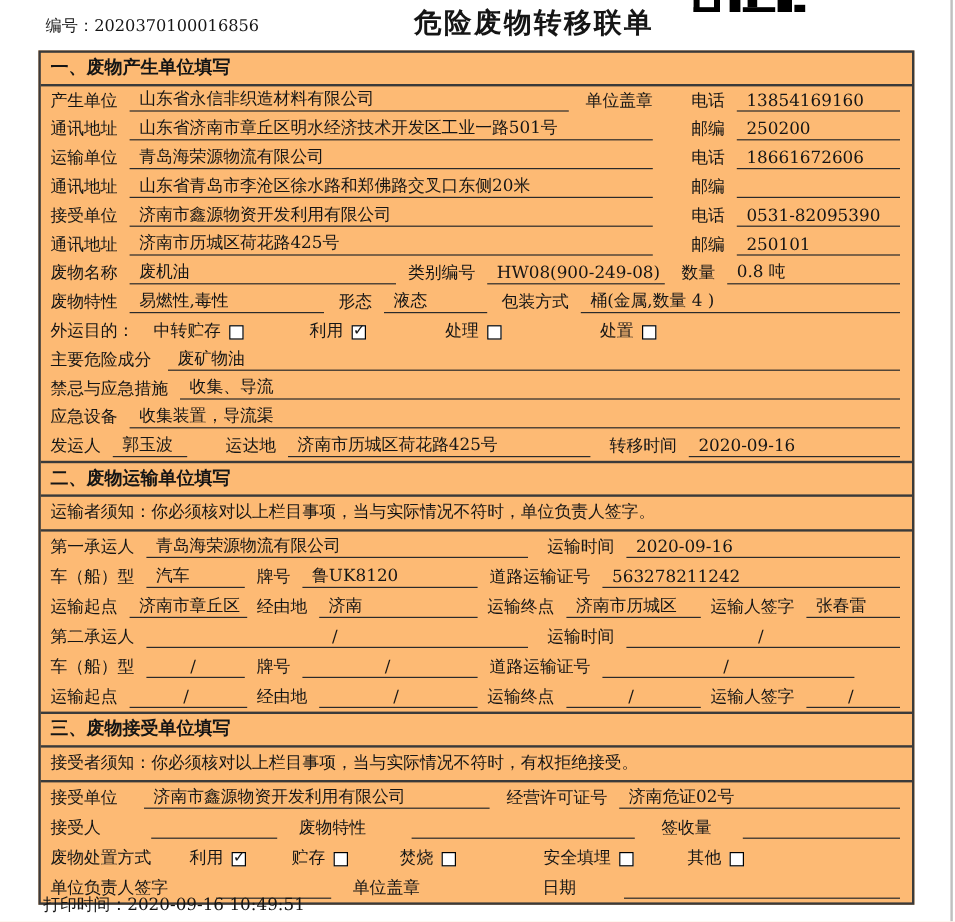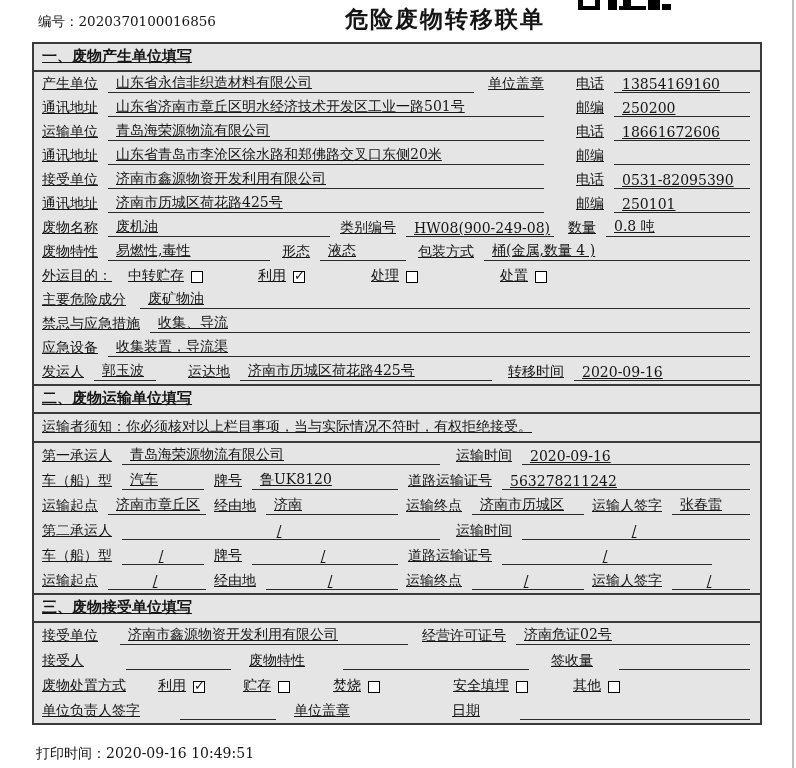--- a/index.html
+++ b/index.html
@@ -18,21 +18,21 @@
   .qr div { position:absolute; background:#000; }
   .qr .q1 { left:0; top:0; width:22px; height:10px; background:transparent;
             border-left:5px solid #000; border-right:5px solid #000; border-bottom:4px solid #000; }
   .qr .q2 { left:30px; top:0; width:9px;  height:10px; }
   .qr .q3 { left:41px; top:6px; width:27px; height:4px; }
   .qr .q4 { left:45px; top:0; width:8px;  height:6px; }
   .qr .q5 { left:70px; top:0; width:12px; height:10px; }
   .qr .q6 { left:84px; top:4px; width:9px; height:6px; }
 
   
-  .tbl { position:absolute; left:32px; top:42px; width:730px; border:2px solid #3a3a3a; background:#e5e5e5;text-decoration:underline; }
+  .tbl { position:absolute; left:32px; top:42px; width:730px; border:2px solid #3a3a3a; background:#fdba74; }
   .sec-title { font-family:"DejaVu Sans","Liberation Sans",sans-serif; font-weight:bold; font-size:15px;
                padding:3px 8px 4px; border-bottom:2px solid #3a3a3a; }
   .sec { }
   .sec + .sec { border-top:2px solid #3a3a3a; }
   .notice { padding:4px 8px 5px; border-bottom:2px solid #3a3a3a; white-space:nowrap; }
 
   .row { display:flex; align-items:flex-end; height:24px; padding:0 10px 3px 8px; }
   .sec-2 .row, .sec-3 .row { height:25px; }
   .lbl { white-space:nowrap; margin-right:10px; }
   .u { border-bottom:1.4px solid #2a2a2a; padding:0 4px 0 8px; white-space:nowrap; overflow:hidden; min-height:17px; }
@@ -197,21 +197,21 @@
         <span class="u c" style="width:62px">郭玉波</span>
         <span class="lbl" style="margin-left:32px">运达地</span>
         <span class="u" style="width:252px">济南市历城区荷花路425号</span>
         <span class="lbl" style="margin-left:16px">转移时间</span>
         <span class="u grow">2020-09-16</span>
       </div>
     </div>
 
     <div class="sec sec-2">
       <div class="sec-title">二、废物运输单位填写</div>
-      <div class="notice">运输者须知：你必须核对以上栏目事项，当与实际情况不符时，有权拒绝接受。</div>
+      <div class="notice">运输者须知：你必须核对以上栏目事项，当与实际情况不符时，单位负责人签字。</div>
 
       <div class="row">
         <span class="lbl">第一承运人</span>
         <span class="u" style="width:318px">青岛海荣源物流有限公司</span>
         <span class="lbl" style="margin-left:16px">运输时间</span>
         <span class="u grow">2020-09-16</span>
       </div>
 
       <div class="row">
         <span class="lbl">车（船）型</span>
@@ -256,20 +256,21 @@
         <span class="u c" style="width:132px">/</span>
         <span class="lbl" style="margin-left:8px">运输终点</span>
         <span class="u c" style="width:112px">/</span>
         <span class="lbl" style="margin-left:8px">运输人签字</span>
         <span class="u c grow">/</span>
       </div>
     </div>
 
     <div class="sec sec-3">
       <div class="sec-title">三、废物接受单位填写</div>
+      <div class="notice">接受者须知：你必须核对以上栏目事项，当与实际情况不符时，有权拒绝接受。</div>
 
       <div class="row">
         <span class="lbl">接受单位</span>
         <span class="u" style="width:288px;margin-left:12px">济南市鑫源物资开发利用有限公司</span>
         <span class="lbl" style="margin-left:14px">经营许可证号</span>
         <span class="u grow">济南危证02号</span>
       </div>
 
       <div class="row">
         <span class="lbl">接受人</span>

